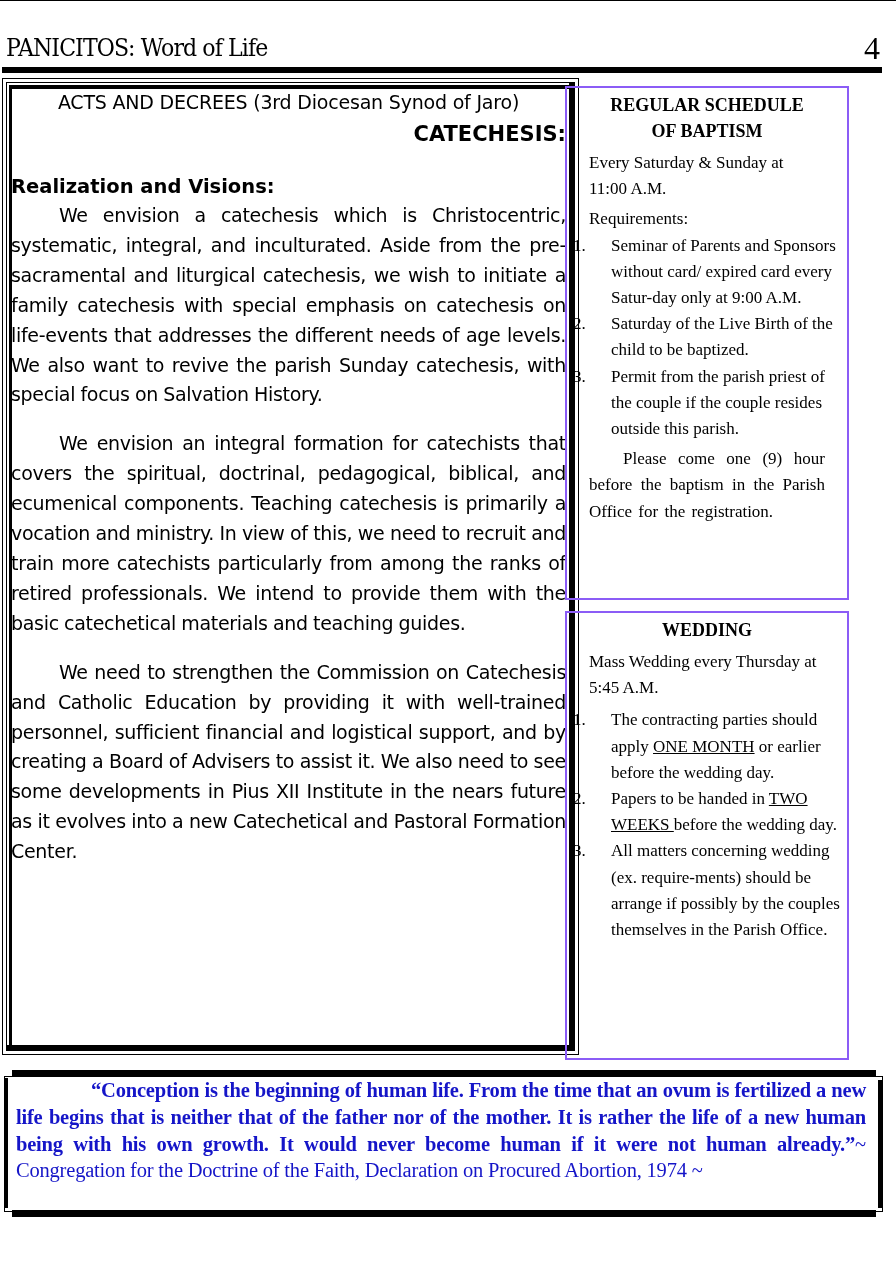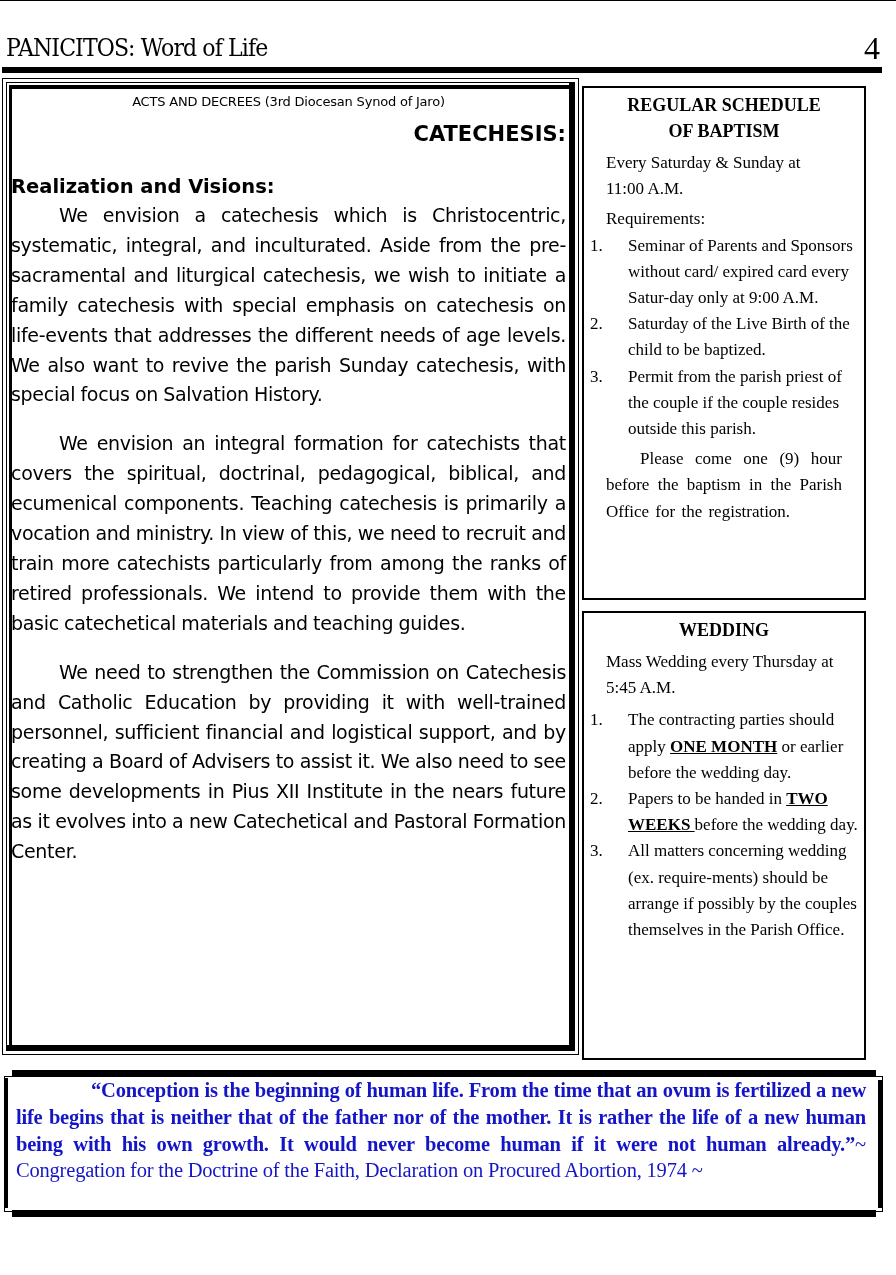--- a/index.html
+++ b/index.html
@@ -10,40 +10,40 @@
   .header-title { position: absolute; left: 0; top: 0; font-family: "DejaVu Serif", serif; font-size: 24px; letter-spacing: -1px; transform: scaleX(0.92); transform-origin: left; }
   .page-number { position: absolute; right: 2px; top: -4px; font-family: "Liberation Serif", serif; font-size: 32px; }
   .header-rule { position: absolute; left: 2px; top: 67px; width: 880px; height: 6px; background: #000; }
 
   
   .article-box { position: absolute; left: 2px; top: 78px; width: 577px; height: 977px; border: 1px solid #000; box-sizing: border-box; }
   .article-inner { position: absolute; left: 3px; top: 3px; right: 3px; bottom: 3px; border-top: 1px solid #000; border-left: 1px solid #000; border-right: 6px solid #000; border-bottom: 6px solid #000; box-sizing: border-box; }
   .article-inner::before { content: ""; position: absolute; left: 2px; top: 2px; right: 0; height: 4px; background: #000; }
   .article-inner::after { content: ""; position: absolute; left: 2px; top: 2px; bottom: 0; width: 3px; background: #000; }
   .article-content { position: absolute; left: 8px; top: 10px; width: 555px; font-family: "DejaVu Sans", sans-serif; }
-  .article-kicker { text-align: center; font-size: 13px; margin: 0; line-height: 26px; font-weight: normal; letter-spacing: -0.2px; }
+  .article-kicker { text-align: center; font-size: 19px; margin: 0; line-height: 26px; font-weight: normal; letter-spacing: -0.2px; }
   .article-title { text-align: right; font-size: 21px; font-weight: bold; margin: 4px 0 0 0; line-height: 30px; }
   .section-heading { font-size: 19.5px; font-weight: bold; margin: 24px 0 0 0; line-height: 28px; }
   .article-para { font-size: 19px; line-height: 29.9px; text-align: justify; text-indent: 48px; margin: 0; letter-spacing: -0.3px; word-spacing: -0.5px; }
   .article-para.p1 { }
   .article-para.p2, .article-para.p3 { margin-top: 19px; }
 
   
-  .side-box { position: absolute; left: 582px; width: 284px; border: 2px solid #000000; box-sizing: border-box; font-family: "Liberation Serif", serif; font-size: 17px; line-height: 26.2px; }
+  .side-box { position: absolute; left: 565px; width: 284px; border: 2px solid #8b5cf6; box-sizing: border-box; font-family: "Liberation Serif", serif; font-size: 17px; line-height: 26.2px; }
   .baptism-box { top: 86px; height: 514px; }
   .wedding-box { top: 611px; height: 449px; }
   .box-heading { text-align: center; font-weight: bold; font-size: 18px; line-height: 26px; margin: 4px 0 0 0; }
   .box-para { margin: 0; padding: 0 22px; }
   .req-label { margin-top: 4px; }
   .req-list { list-style: none; margin: 0; padding: 0 6px; }
   .req-item { display: flex; }
   .req-num { width: 38px; flex: none; }
   .req-text { flex: 1; }
   .note { text-indent: 34px; text-align: justify; word-spacing: 2px; margin-top: 4px; }
-  .u-bold { font-weight: bold; text-decoration: underline; }
+  .u-bold { font-weight: normal; text-decoration: underline; }
 
   
   .quote-box { position: absolute; left: 2px; top: 1066px; width: 886px; height: 155px; }
   .q-bar-top { position: absolute; left: 10px; top: 4px; width: 864px; height: 7px; background: #000; }
   .q-bar-bottom { position: absolute; left: 10px; top: 144px; width: 864px; height: 7px; background: #000; }
   .q-frame { position: absolute; left: 2px; top: 10px; width: 879px; height: 136px; border: 1px solid #000; box-sizing: border-box; }
   .q-left { position: absolute; left: 2px; top: 12px; width: 4px; height: 130px; background: #000; }
   .q-right { position: absolute; left: 876px; top: 14px; width: 5px; height: 128px; background: #000; }
   .quote-text { position: absolute; left: 14px; top: 11px; width: 850px; font-family: "Liberation Serif", serif; font-size: 20.5px; line-height: 26.8px; color: #1515c8; text-align: justify; margin: 0; letter-spacing: -0.2px; }
   .quote-bold { font-weight: bold; margin-left: 41px; }

